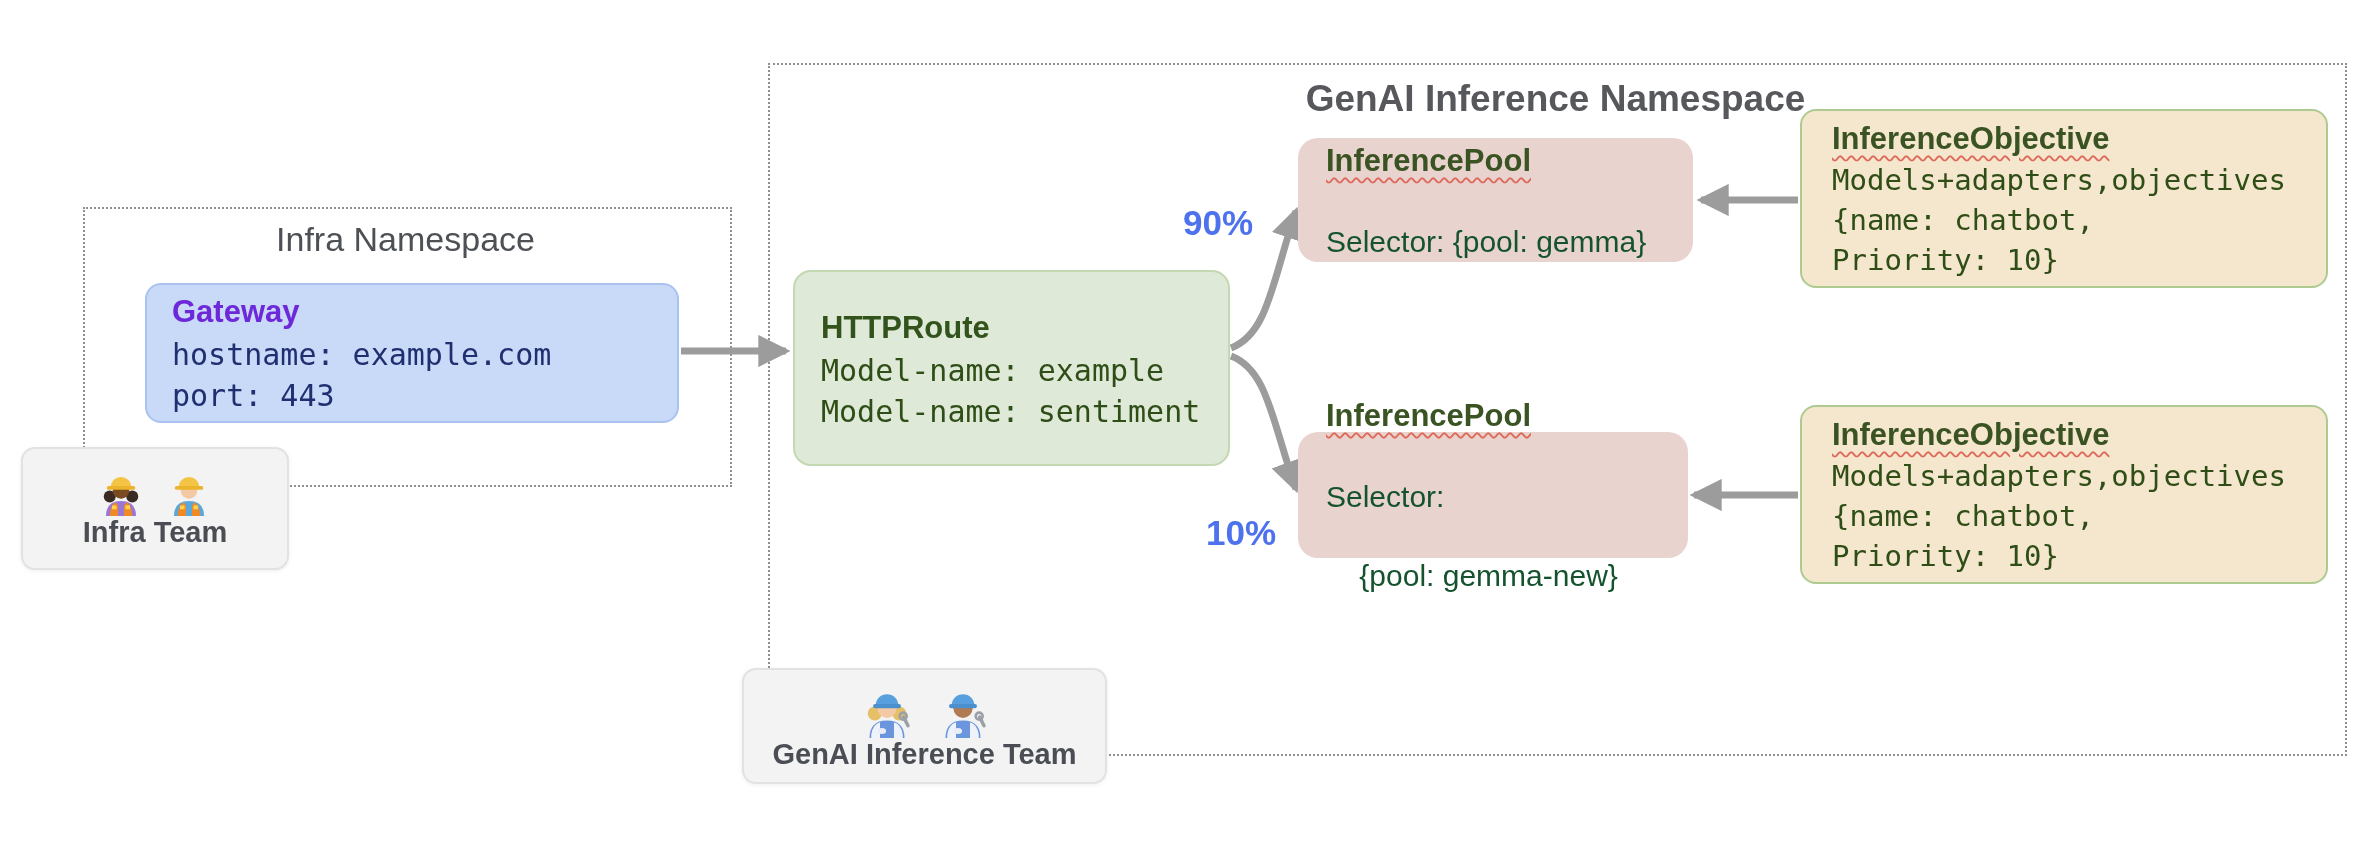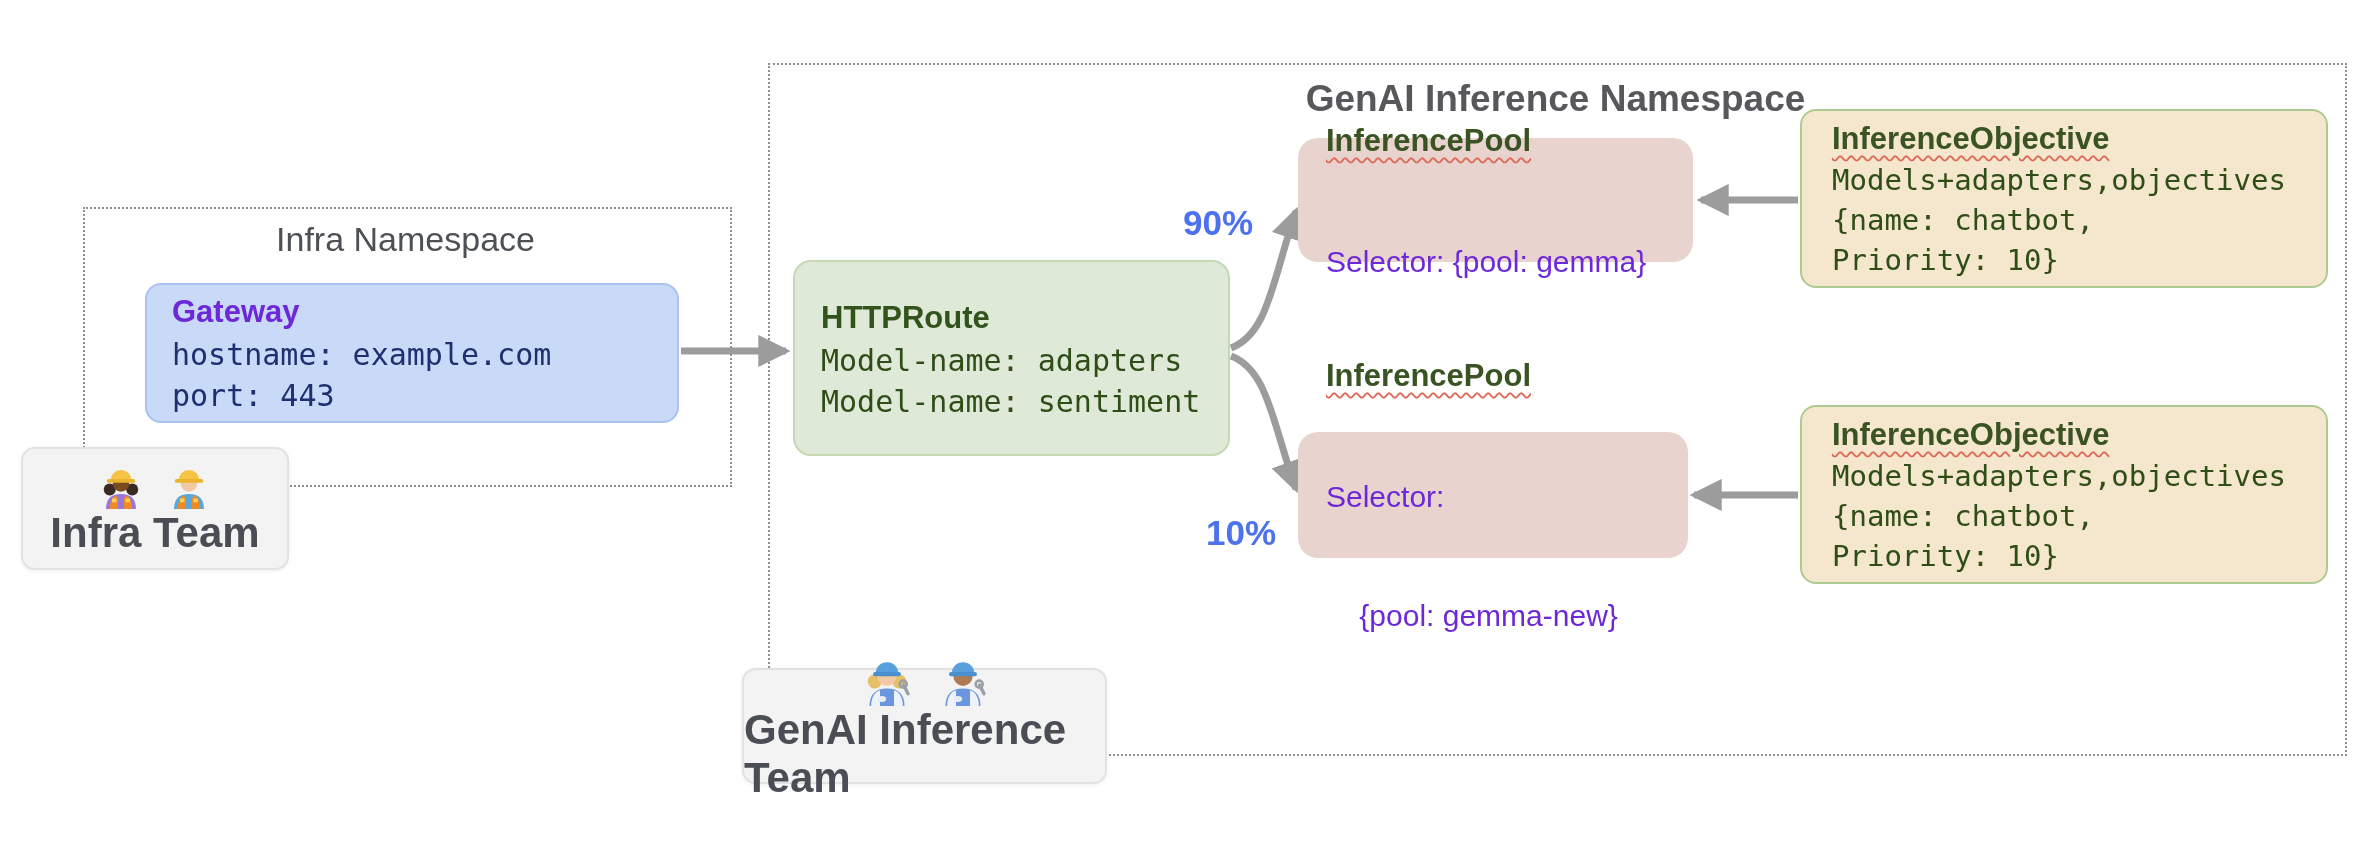--- a/index.html
+++ b/index.html
@@ -16,45 +16,45 @@
   .card{position:absolute;z-index:3;box-sizing:border-box;display:flex;flex-direction:column;justify-content:center;}
   .card .title{font-weight:700;font-size:31px;}
   .mono-line{font-family:"DejaVu Sans Mono",monospace;white-space:pre;}
   .sans-line{white-space:pre;}
 
   #gateway{left:145px;top:283px;width:534px;height:140px;background:#c9d9f8;
            border:2px solid #a9c2f0;border-radius:16px;padding-left:25px;}
   #gateway .title{color:#6d28d9;line-height:44px;}
   #gateway .mono-line{color:#1f2f70;font-size:30px;line-height:41px;}
 
-  #httproute{left:793px;top:260px;width:437px;height:196px;background:#dfe9d7;
+  #httproute{left:793px;top:270px;width:437px;height:196px;background:#dfe9d7;
              border:2px solid #c5d8b4;border-radius:18px;padding-left:26px;}
   #httproute .title{color:#33531c;line-height:45px;}
   #httproute .mono-line{color:#2f4e17;font-size:30px;line-height:41px;}
 
   .pool{background:#e9d3ce;border-radius:20px;padding-left:28px;gap:42px;}
   .pool .title{color:#3a5322;line-height:40px;}
-  .pool .sans-line{color:#6d28d9;font-size:30px;line-height:37px;margin-top:40px;}
+  .pool .sans-line{color:#14532d;font-size:30px;line-height:37px;}
   #pool-top{left:1298px;top:138px;width:395px;height:124px;}
   #pool-bottom{left:1298px;top:432px;width:390px;height:126px;}
 
   .objective{background:#f5e7cd;border:2px solid #adcb90;border-radius:16px;padding-left:30px;}
   .objective .title{color:#3a5322;line-height:42px;}
   .objective .mono-line{color:#2f4e17;font-size:29px;line-height:40px;}
   #objective-top{left:1800px;top:109px;width:528px;height:179px;}
   #objective-bottom{left:1800px;top:405px;width:528px;height:179px;}
 
   .squiggle{align-self:flex-start;text-decoration:underline wavy #dd6a5a;
             text-decoration-thickness:2px;text-underline-offset:6px;}
 
   
   .team{position:absolute;z-index:3;background:#f3f3f4;border:2px solid #e2e2e3;border-radius:14px;
         box-shadow:0 1px 4px rgba(0,0,0,.07);display:flex;flex-direction:column;
         align-items:center;justify-content:center;box-sizing:border-box;}
-  .team .label{font-weight:700;font-size:42px;color:#4a4e54;margin-top:0;}
+  .team .label{font-weight:700;font-size:29px;color:#4a4e54;margin-top:0;}
   .icon-row{display:flex;gap:20px;align-items:flex-end;}
   #team-infra{left:21px;top:447px;width:268px;height:123px;}
   #team-infra .icon{width:48px;height:48px;}
   #team-genai{left:742px;top:668px;width:365px;height:116px;}
   #team-genai .icon{width:56px;height:56px;}
 
   
   .pct{position:absolute;z-index:4;font-weight:700;font-size:35px;color:#4e72ed;}
   #pct-top{left:1183px;top:203px;}
   #pct-bottom{left:1206px;top:513px;}
@@ -89,21 +89,21 @@
   </svg>
 
   <div class="card" id="gateway">
     <div class="title">Gateway</div>
     <div class="mono-line">hostname: example.com</div>
     <div class="mono-line">port: 443</div>
   </div>
 
   <div class="card" id="httproute">
     <div class="title">HTTPRoute</div>
-    <div class="mono-line">Model-name: adapters</div>
+    <div class="mono-line">Model-name: example</div>
     <div class="mono-line">Model-name: sentiment</div>
   </div>
 
   <div class="card pool" id="pool-top">
     <div class="title squiggle">InferencePool</div>
     <div class="sans-line">Selector: {pool: gemma}</div>
   </div>
 
   <div class="card pool" id="pool-bottom">
     <div class="title squiggle">InferencePool</div>

